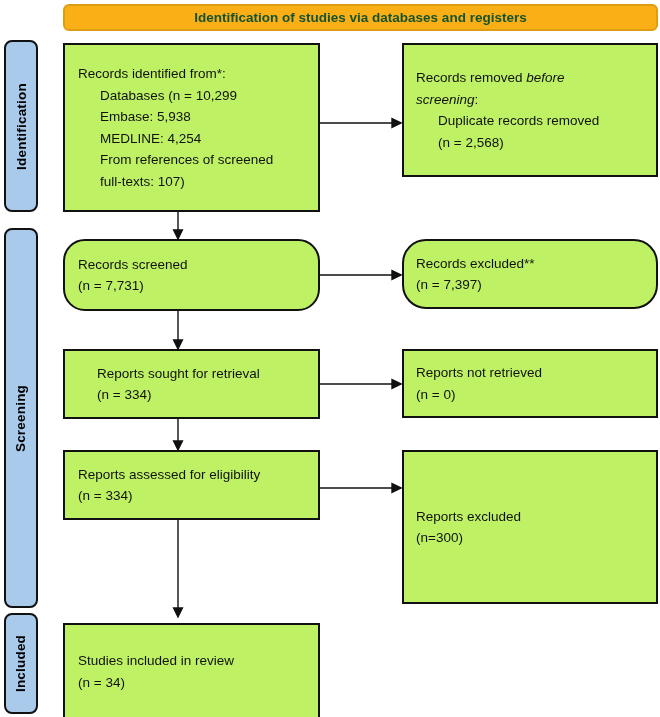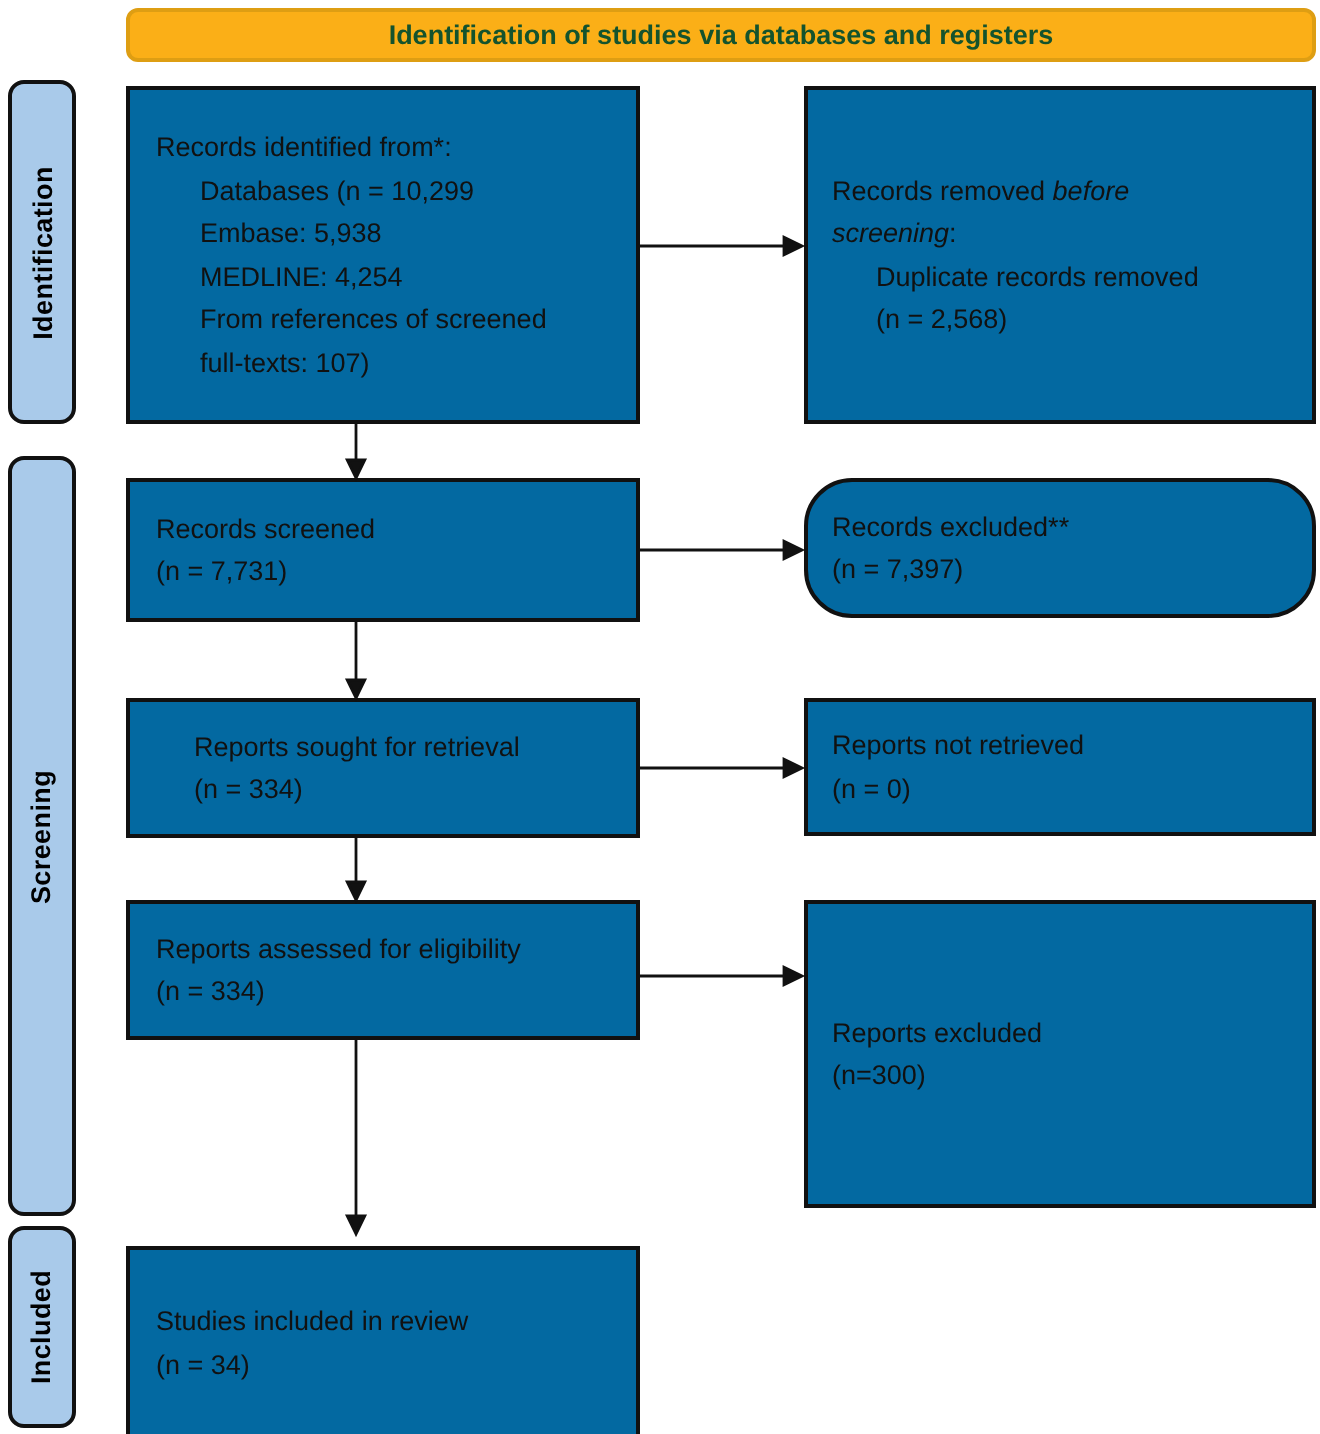--- a/index.html
+++ b/index.html
@@ -22,30 +22,30 @@
     display:flex; align-items:center; justify-content:center;
   }
   .stage .vlabel {
     transform:rotate(-90deg); white-space:nowrap;
     font-size:13.5px; font-weight:bold; color:#000; letter-spacing:0.2px;
   }
   .stage-identification { top:40px; height:172px; }
   .stage-screening      { top:228px; height:380px; }
   .stage-included       { top:613px; height:101px; }
   .box {
-    position:absolute; background:#0369a1; border:2px solid #111;
+    position:absolute; background:#bef264; border:2px solid #111;
     box-sizing:border-box;
     display:flex; flex-direction:column; justify-content:center;
     font-size:13.5px; line-height:21.5px;
     padding-left:13px; padding-right:8px;
   }
   .box .ind { padding-left:22px; }
   .b1 { left:63px;  top:43px;  width:257px; height:169px; }
-  .b2 { left:402px; top:43px;  width:256px; height:169px; padding-left:12px; }
-  .b3 { left:63px;  top:239px; width:257px; height:72px; }
+  .b2 { left:402px; top:43px;  width:256px; height:134px; padding-left:12px; }
+  .b3 { left:63px;  top:239px; width:257px; height:72px;border-radius:22px; }
   .b4 { left:402px; top:239px; width:256px; height:70px; padding-left:12px;border-radius:24px; }
   .b5 { left:63px;  top:349px; width:257px; height:70px;padding-left:32px; }
   .b6 { left:402px; top:349px; width:256px; height:69px; padding-left:12px; }
   .b7 { left:63px;  top:450px; width:257px; height:70px; }
   .b8 { left:402px; top:450px; width:256px; height:154px; padding-left:12px; }
   .b9 { left:63px;  top:603px; width:257px; height:97px;margin-top:20px; }
   .arrows { position:absolute; left:0; top:0; pointer-events:none; }
   i { font-style:italic; }
 </style>
 </head>

